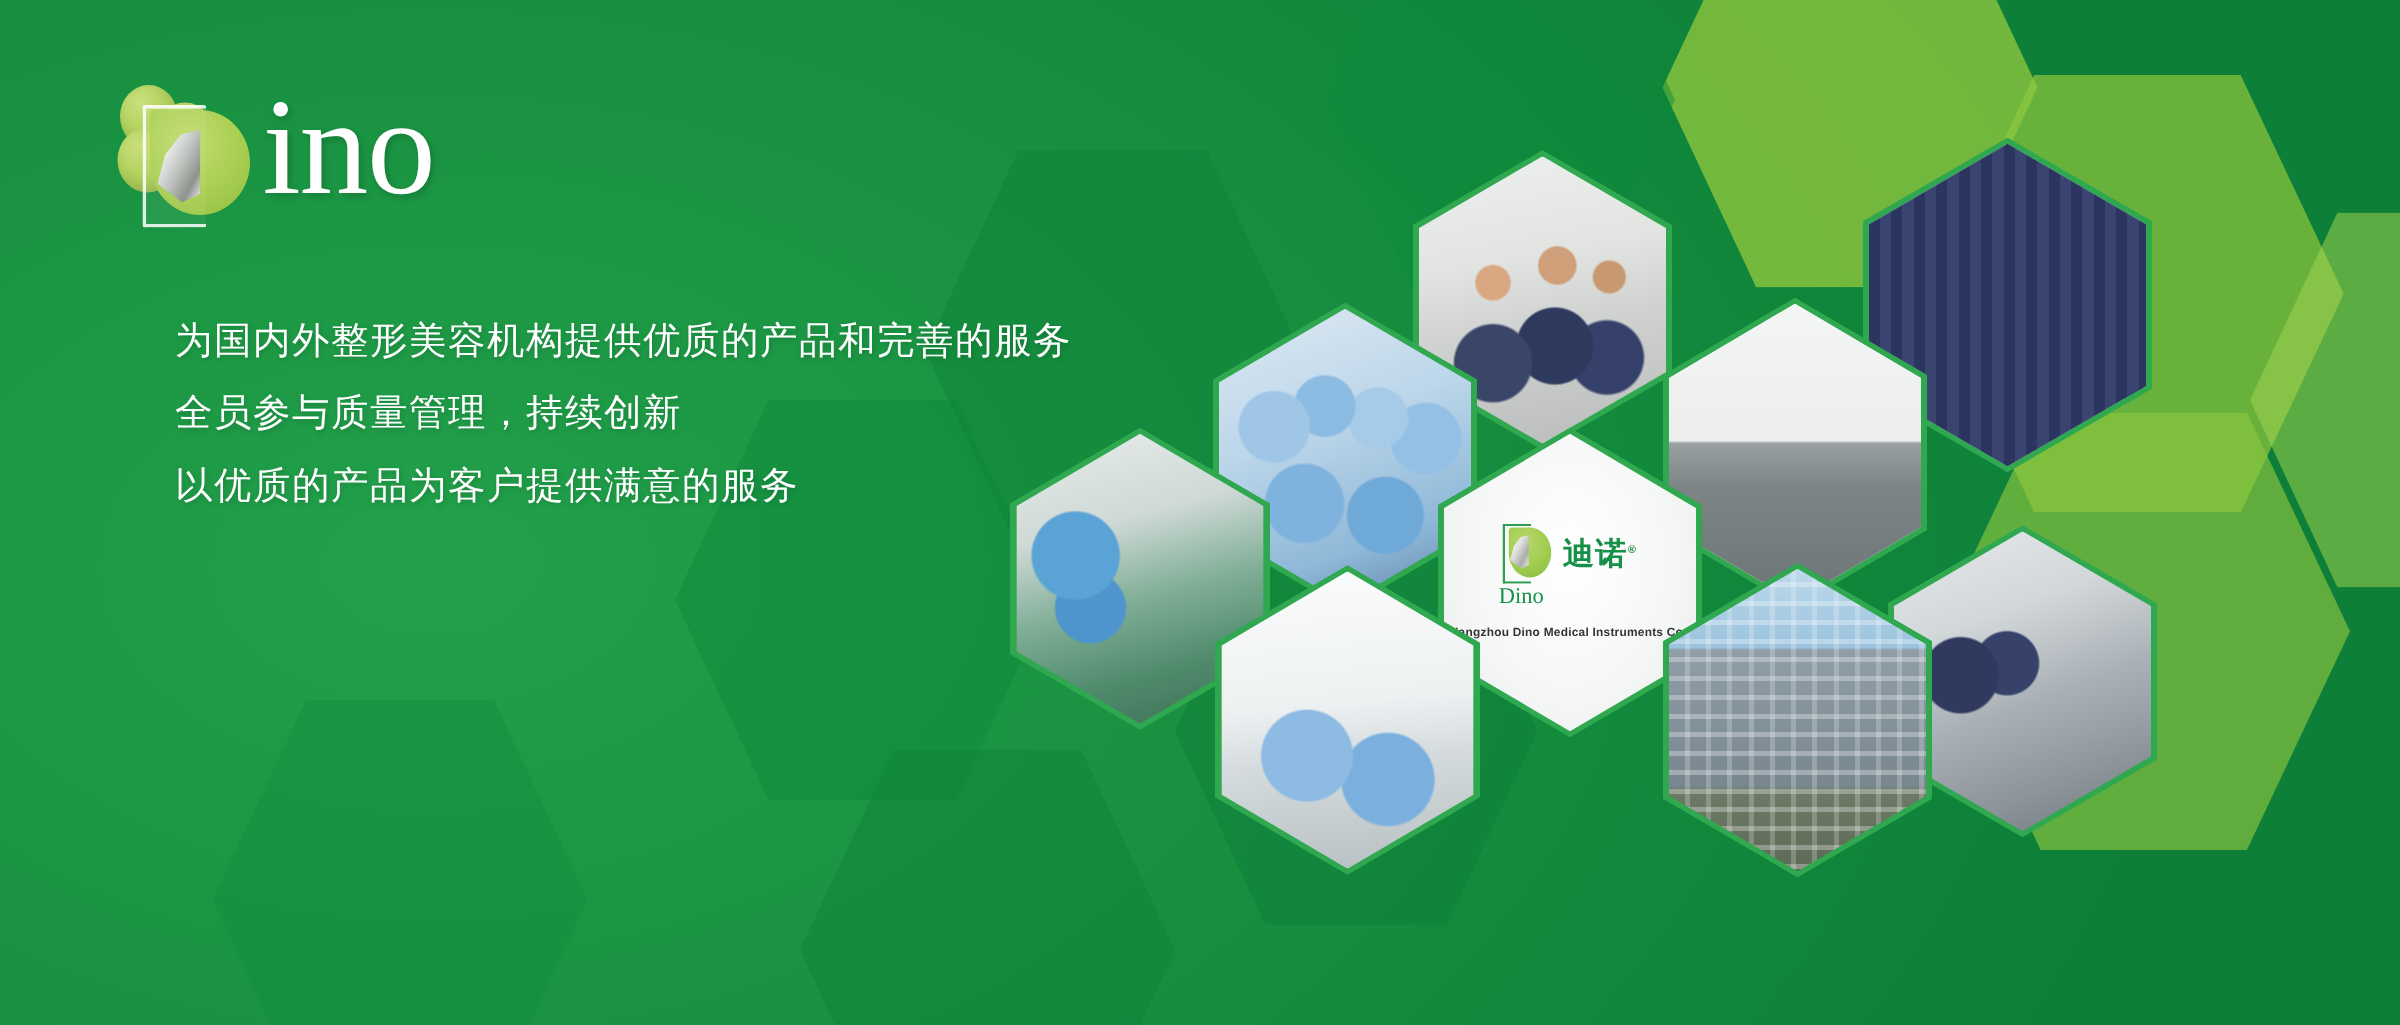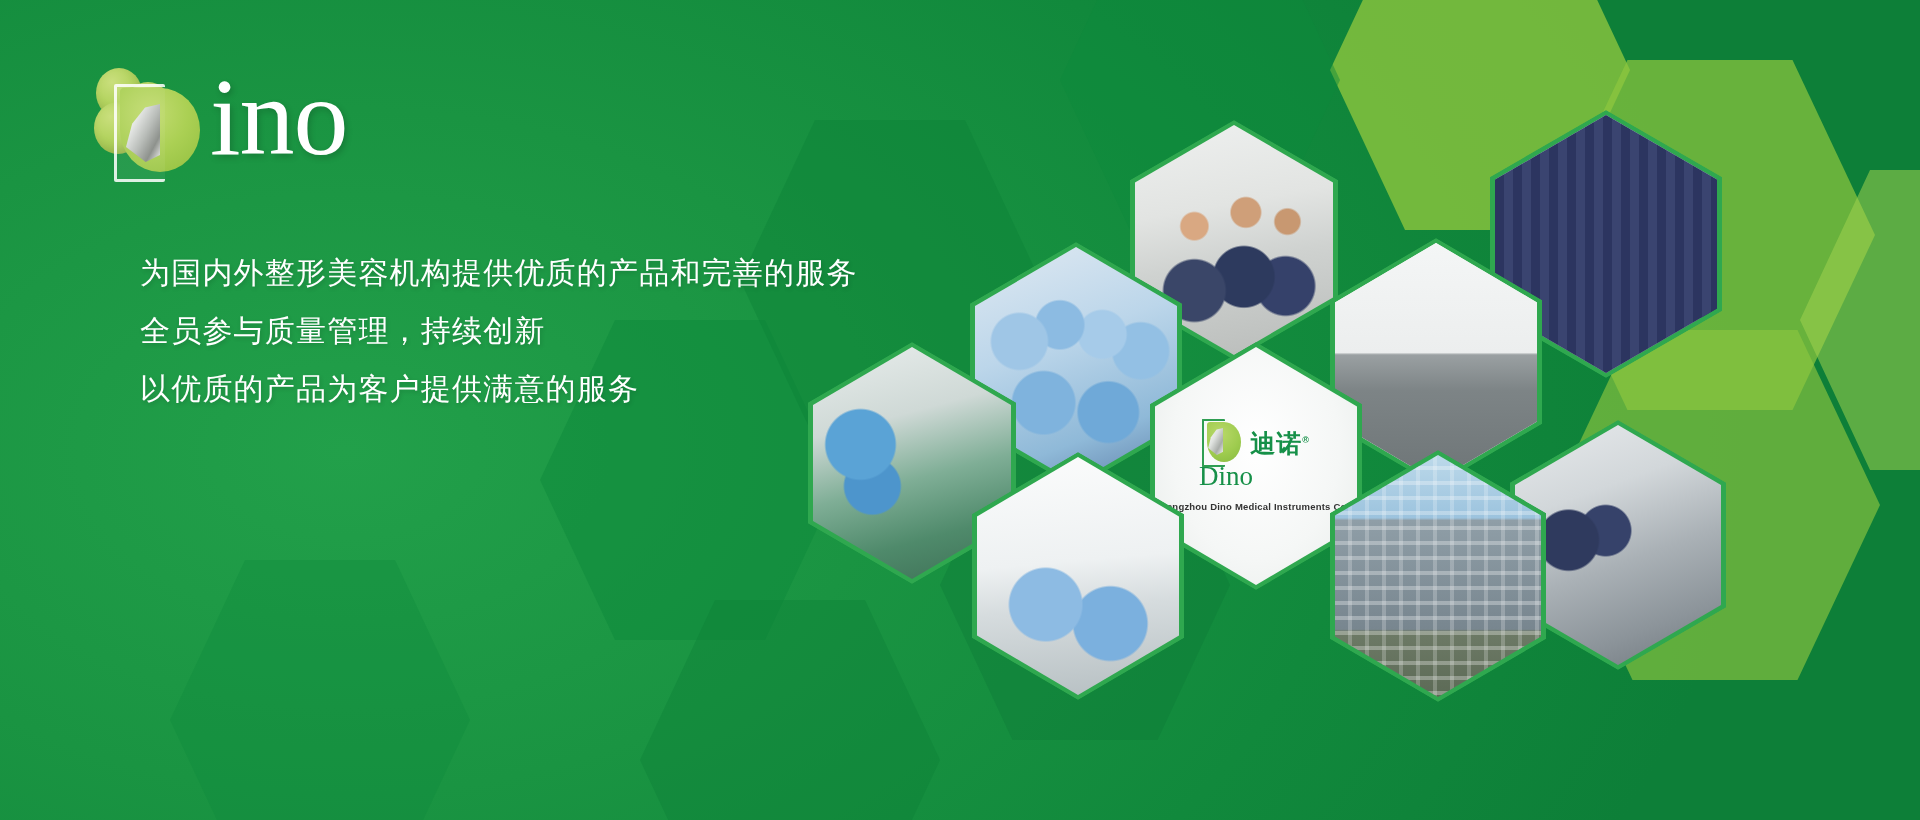--- a/index.html
+++ b/index.html
@@ -123,21 +123,21 @@
     border-radius:3px 50% 50% 50% / 3px 50% 50% 50%;}
   #c-frame{position:absolute;left:0;top:0;width:21px;height:44px;
     border:2px solid #2f9e52;border-right:none;border-radius:1px;}
   #c-peel{position:absolute;left:6px;top:9px;width:15px;height:27px;
     background:linear-gradient(118deg,#ffffff 0%,#dfe2df 40%,#a9ada9 72%,#f2f3f1 100%);
     clip-path:polygon(100% 0%,100% 88%,58% 100%,0% 74%,18% 34%,56% 6%);}
   #c-cn{color:#169048;font-size:25px;line-height:25px;font-weight:700;letter-spacing:1px;
     position:relative;}
   #c-reg{font-size:9px;vertical-align:super;}
   #c-en{color:#169048;font-family:"Liberation Serif","DejaVu Serif",serif;
-    font-size:27px;line-height:24px;margin-left:44px;margin-top:-3px;align-self:flex-start;}
+    font-size:18px;line-height:24px;margin-left:44px;margin-top:-3px;align-self:flex-start;}
   #c-sub{color:#333333;font-size:9.5px;line-height:12px;font-weight:700;
     letter-spacing:.2px;margin-top:13px;white-space:nowrap;}
 </style>
 </head>
 <body>
 
 <div id="banner">
 
   <div class="bg-hex" style="left:1330px;top:-90px;width:300px;height:320px;">
     <div class="hexshape" style="background:#8cc63f;opacity:.80;"></div>

